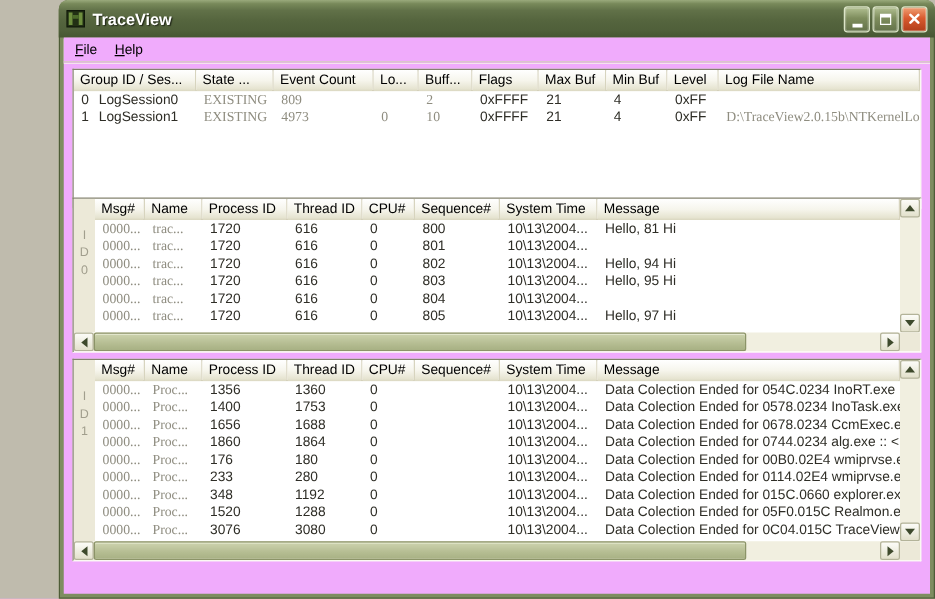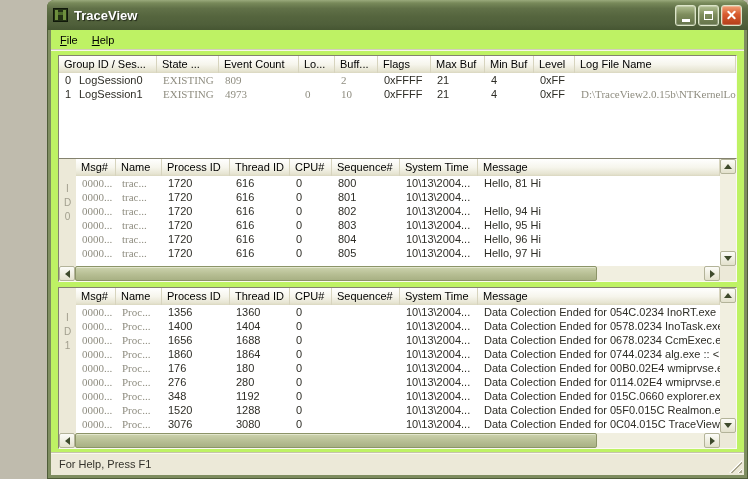--- a/index.html
+++ b/index.html
@@ -43,21 +43,21 @@
   .x-glyph { position:relative; width:11px; height:11px; }
   .x-glyph::before,.x-glyph::after {
     content:""; position:absolute; left:0; top:4.5px; width:11px; height:2px;
     background:#fff; border-radius:1px;
   }
   .x-glyph::before { transform:rotate(45deg); }
   .x-glyph::after  { transform:rotate(-45deg); }
 
   .window-body {
     position:absolute; left:4px; right:4px; top:30px; bottom:4px;
-    background:#bef264;
+    background:#f0abfc;
   }
   
   .menubar {
     position:absolute; top:0; left:0; right:0; height:20px;
     display:flex; align-items:center; padding-left:2px;
     border-bottom:1px solid #D2CEBA;
     box-shadow:0 1px 0 #F7F5EA;
   }
   .menu-item { display:inline-block; padding:3px 7px; color:#000; cursor:default; }
   .menu-item::first-letter { text-decoration:underline; }
@@ -285,21 +285,20 @@
                 <div class="tcell t7 dark">Hello, 95 Hi</div>
               </div>
               <div class="trow">
                 <div class="tcell t0 dim">0000...</div>
                 <div class="tcell t1 dim">trac...</div>
                 <div class="tcell t2 dark">1720</div>
                 <div class="tcell t3 dark">616</div>
                 <div class="tcell t4 dark">0</div>
                 <div class="tcell t5 dark">804</div>
                 <div class="tcell t6 dark">10\13\2004...</div>
-                <div class="tcell t7 dark">Hello, 96 Hi</div>
               </div>
               <div class="trow">
                 <div class="tcell t0 dim">0000...</div>
                 <div class="tcell t1 dim">trac...</div>
                 <div class="tcell t2 dark">1720</div>
                 <div class="tcell t3 dark">616</div>
                 <div class="tcell t4 dark">0</div>
                 <div class="tcell t5 dark">805</div>
                 <div class="tcell t6 dark">10\13\2004...</div>
                 <div class="tcell t7 dark">Hello, 97 Hi</div>
@@ -357,21 +356,21 @@
                 <div class="tcell t3 dark">1360</div>
                 <div class="tcell t4 dark">0</div>
                 <div class="tcell t5 dark"></div>
                 <div class="tcell t6 dark">10\13\2004...</div>
                 <div class="tcell t7 dark">Data Colection Ended for 054C.0234 InoRT.exe :: \\NT AUTH...</div>
               </div>
               <div class="trow">
                 <div class="tcell t0 dim">0000...</div>
                 <div class="tcell t1 dim">Proc...</div>
                 <div class="tcell t2 dark">1400</div>
-                <div class="tcell t3 dark">1404</div>
+                <div class="tcell t3 dark">1753</div>
                 <div class="tcell t4 dark">0</div>
                 <div class="tcell t5 dark"></div>
                 <div class="tcell t6 dark">10\13\2004...</div>
                 <div class="tcell t7 dark">Data Colection Ended for 0578.0234 InoTask.exe :: \\NT AUT...</div>
               </div>
               <div class="trow">
                 <div class="tcell t0 dim">0000...</div>
                 <div class="tcell t1 dim">Proc...</div>
                 <div class="tcell t2 dark">1656</div>
                 <div class="tcell t3 dark">1688</div>
@@ -396,21 +395,21 @@
                 <div class="tcell t2 dark">176</div>
                 <div class="tcell t3 dark">180</div>
                 <div class="tcell t4 dark">0</div>
                 <div class="tcell t5 dark"></div>
                 <div class="tcell t6 dark">10\13\2004...</div>
                 <div class="tcell t7 dark">Data Colection Ended for 00B0.02E4 wmiprvse.exe :: &lt;NULL...</div>
               </div>
               <div class="trow">
                 <div class="tcell t0 dim">0000...</div>
                 <div class="tcell t1 dim">Proc...</div>
-                <div class="tcell t2 dark">276</div>
+                <div class="tcell t2 dark">233</div>
                 <div class="tcell t3 dark">280</div>
                 <div class="tcell t4 dark">0</div>
                 <div class="tcell t5 dark"></div>
                 <div class="tcell t6 dark">10\13\2004...</div>
                 <div class="tcell t7 dark">Data Colection Ended for 0114.02E4 wmiprvse.exe :: &lt;NULL...</div>
               </div>
               <div class="trow">
                 <div class="tcell t0 dim">0000...</div>
                 <div class="tcell t1 dim">Proc...</div>
                 <div class="tcell t2 dark">348</div>
@@ -460,19 +459,15 @@
           <div class="hthumb"></div>
           <div class="htrack"></div>
           <div class="sbtn">
               <span class="arr right"></span>
             </div>
         </div>
         <div class="corner"></div>
       </div>
     </div>
 
-    <div class="statusbar">
-      <span>For Help, Press F1</span>
-      <span class="grip"></span>
-    </div>
 
   </div>
 </div>
 
 </body></html>

